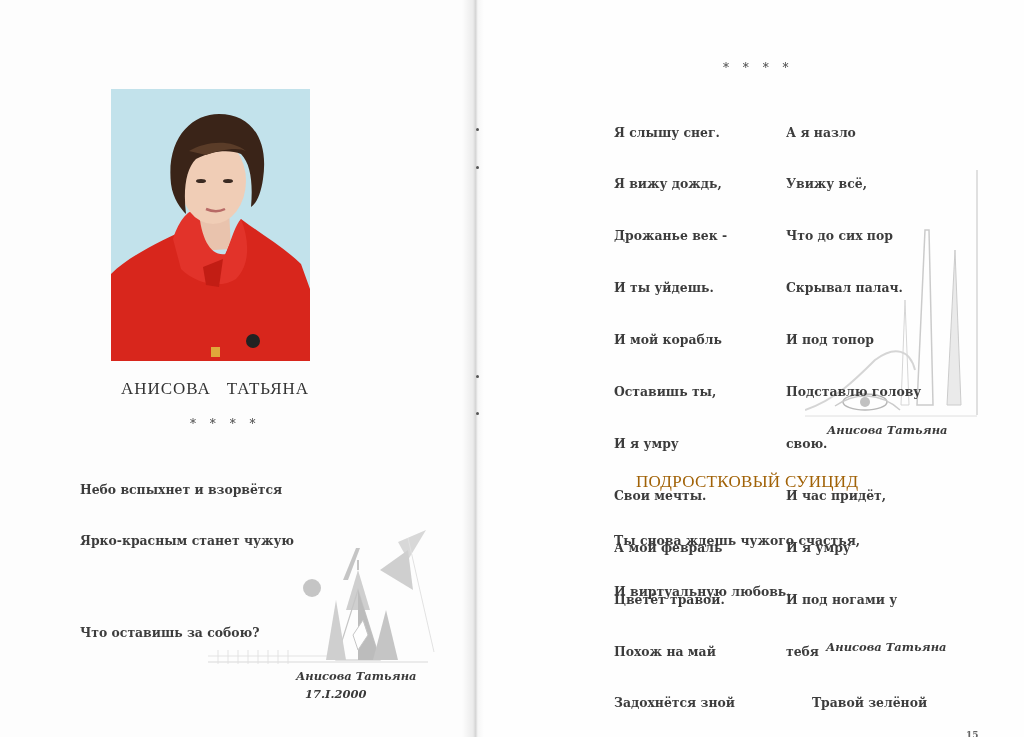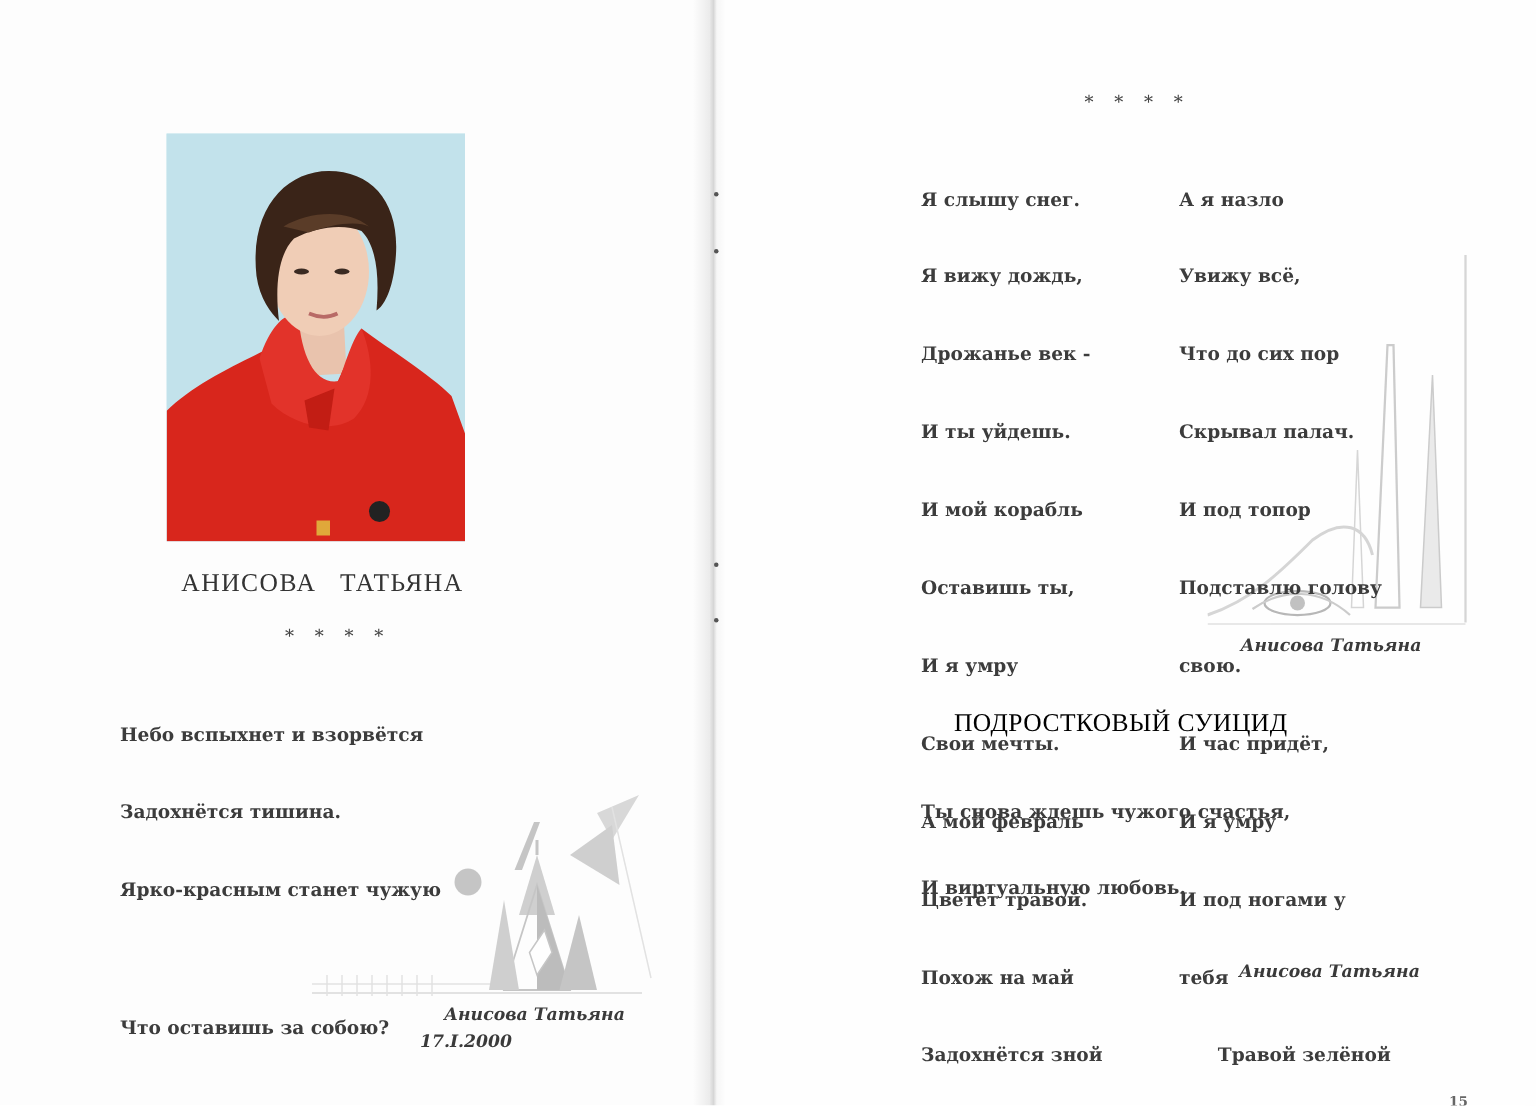--- a/index.html
+++ b/index.html
@@ -39,21 +39,21 @@
       position: absolute; font-size: 12.4px; line-height: 17.3px; font-weight: bold;
       color: #3c3c3c; white-space: pre;
     }
     .poem .line { display: block; }
     .poem .gap { display: block; height: 5px; }
     .signature {
       position: absolute; font-style: italic; font-weight: bold; font-size: 11.5px;
       color: #3a3a3a; white-space: nowrap;
     }
     .section-title {
-      position: absolute; left: 636px; top: 472px; font-size: 17px; color: #000000;
+      position: absolute; left: 636px; top: 472px; font-size: 17px; color: #a16207;
       font-family: "Liberation Serif", serif; letter-spacing: 0.3px;
     }
     .deco { position: absolute; }
     .page-number {
       position: absolute; left: 966px; top: 730px; font-size: 9px; color: #666;
       font-weight: bold;
     }
   </style>
 </head>
 <body>
@@ -85,21 +85,20 @@
         <rect x="100" y="258" width="9" height="10" fill="#e0a83a"></rect>
         <circle cx="142" cy="252" r="7" fill="#222"></circle>
       </svg>
     </div>
 
     <div class="author-title" style="white-space:pre;">АНИСОВА   ТАТЬЯНА</div>
     <div class="stars" style="left:190px; top:417px;">* * * *</div>
 
     <div class="poem" style="left:80px; top:446px;">
       <span class="line">Небо вспыхнет и взорвётся</span>
-      <span class="line">Задохнётся тишина.</span>
       <span class="line">Ярко-красным станет чужую</span>
       <span class="gap"></span>
       <span class="line">Что оставишь за собою?</span>
       
       
       
       
       
       
       
@@ -129,21 +128,21 @@
         <path d="M165 130 L178 80 L190 130 Z" fill="#999"></path>
         <path d="M145 105 L155 90 L160 105 L150 120 Z" fill="#fff" stroke="#999"></path>
         <path d="M190 12 L218 0 L200 30 Z" fill="#bbb"></path>
         <path d="M172 40 L200 20 L205 60 Z" fill="#aaa"></path>
         <line x1="150" y1="40" x2="150" y2="30" stroke="#999" stroke-width="2"></line>
         <line x1="200" y1="8" x2="226" y2="122" stroke="#ccc" stroke-width="1"></line>
       </g>
     </svg>
 
     <div class="signature" style="left:296px; top:669px;">Анисова Татьяна</div>
-    <div class="signature" style="left:280px; top:687px;">17.I.2000</div>
+    <div class="signature" style="left:305px; top:687px;">17.I.2000</div>
   </div>
 
   <div class="page page-right">
     <div class="stars" style="left:248px; top:61px;">* * * *</div>
 
     <div class="poem" style="left:139px; top:89px;">
       <span class="line">Я слышу снег.</span>
       <span class="line">Я вижу дождь,</span>
       <span class="line">Дрожанье век -</span>
       <span class="line">И ты уйдешь.</span>

